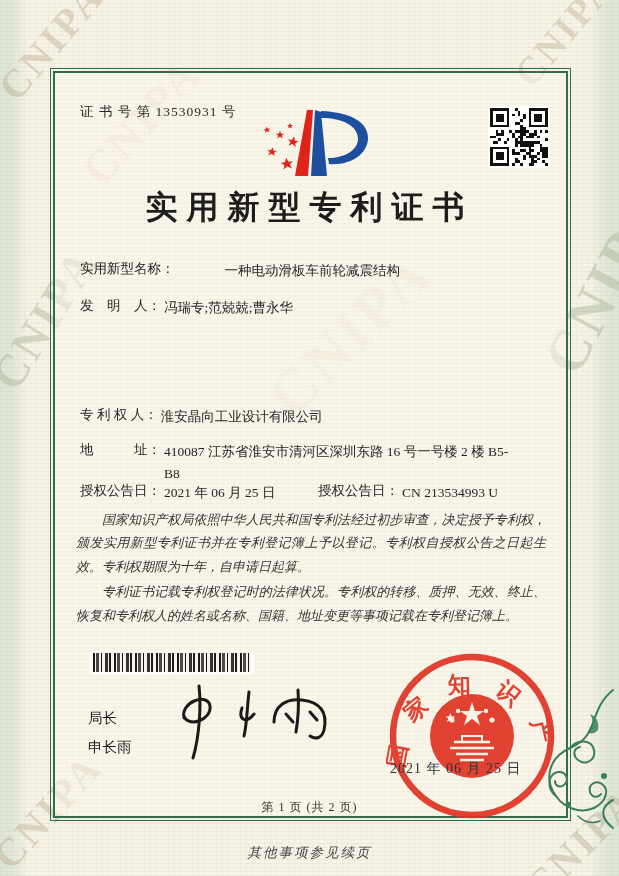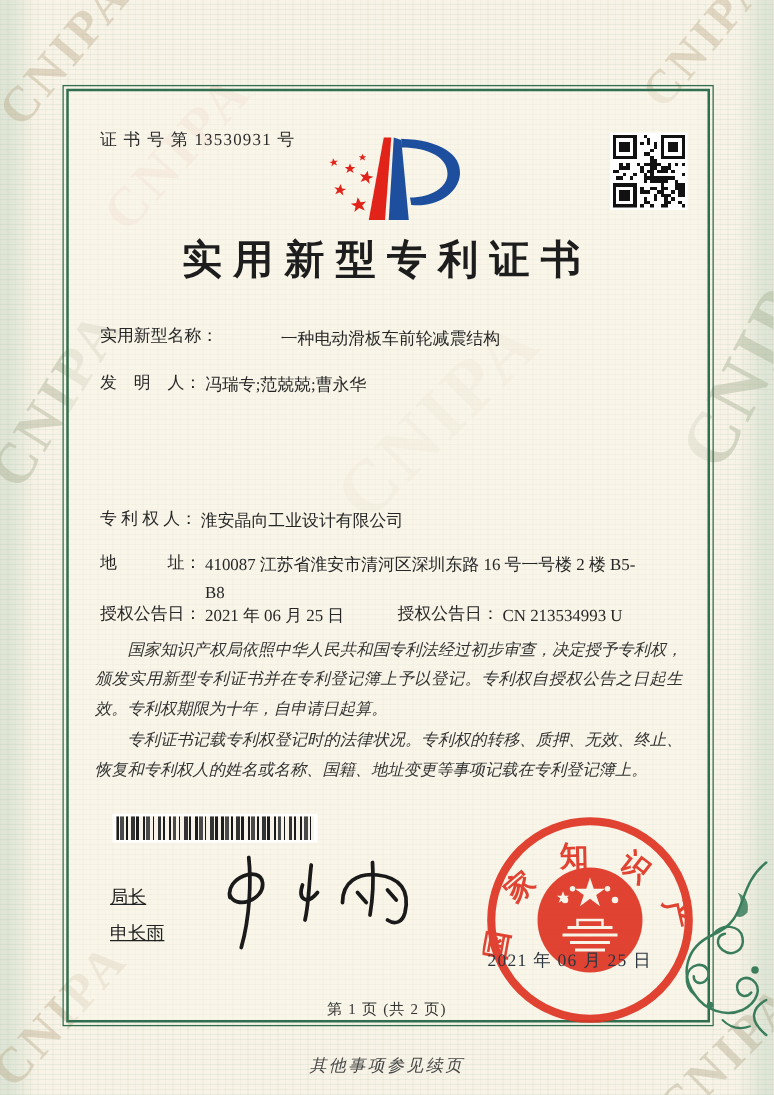--- a/index.html
+++ b/index.html
@@ -74,21 +74,21 @@
     background:
       repeating-linear-gradient(90deg,
         #1c1c1c 0 2px, #f7f3e8 2px 3px,
         #4a4a4a 3px 6px, #f7f3e8 6px 8px,
         #171717 8px 9px, #f7f3e8 9px 12px,
         #333 12px 15px, #f7f3e8 15px 16px,
         #1c1c1c 16px 18px, #f7f3e8 18px 21px);
     border-left:3px solid #fff;border-right:3px solid #fff;border-top:2px solid #fff;border-bottom:2px solid #fff;
   }
 
-  .signer{position:absolute;left:88px;top:704px;font-size:14.5px;color:#222;z-index:2;line-height:2.0;text-decoration:underline;}
+  .signer{position:absolute;left:88px;top:704px;font-size:14.5px;color:#222;z-index:2;line-height:2.0;}
   .signature{position:absolute;left:158px;top:678px;z-index:2;}
 
   .seal{position:absolute;left:386px;top:650px;width:172px;height:172px;z-index:2;}
   .seal-date{
     position:absolute;left:390px;top:760px;width:180px;z-index:3;
     font-size:14px;color:#2c3640;letter-spacing:1px;
   }
 
   .page-no{position:absolute;left:0;right:0;top:799px;text-align:center;font-size:12px;color:#333;letter-spacing:1px;z-index:2;}
   .footer-note{position:absolute;left:0;right:0;top:844px;text-align:center;font-size:13.5px;color:#474747;letter-spacing:2px;font-style:italic;z-index:2;}

